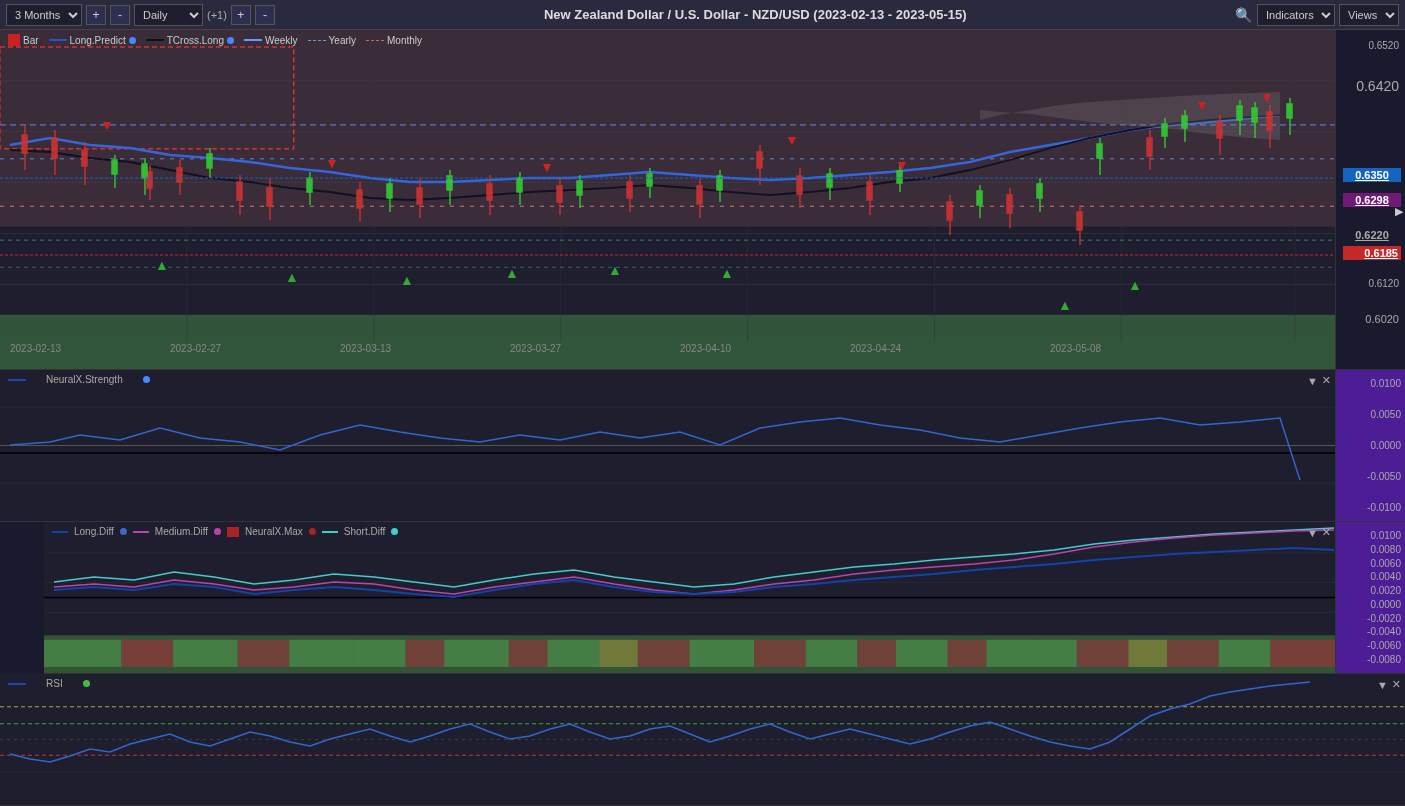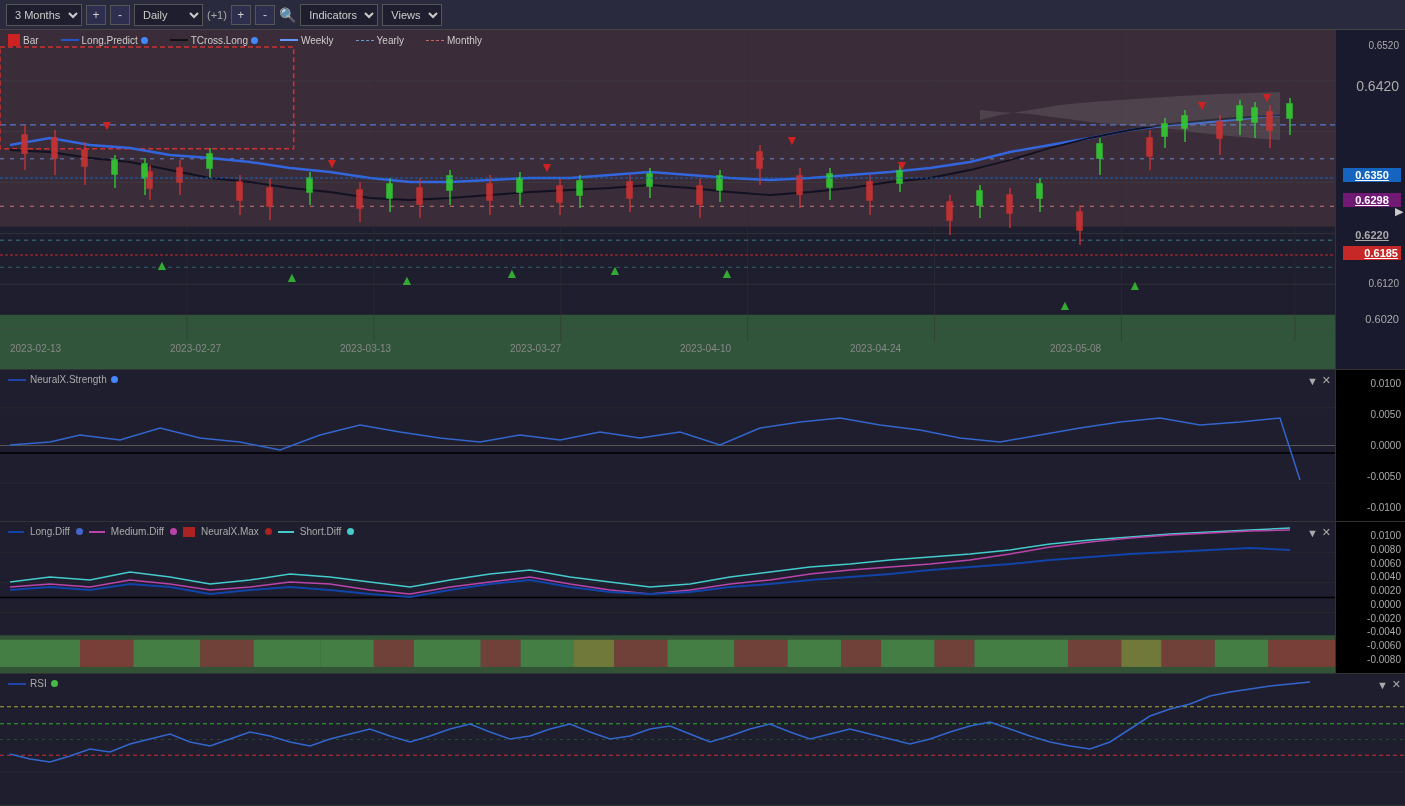--- a/index.html
+++ b/index.html
@@ -51,33 +51,33 @@
       position: relative;
     }
 
     
     .indicator-panel {
       position: relative; display: flex;
       border-bottom: 1px solid #333;
       background: #1e1e2e;
     }
     #neural-panel { height: 152px; }
-    #diff-panel { height: 152px; }
+    #diff-panel { height: 152px; margin-left: 44px; }
     #rsi-panel { height: 132px; }
 
     .indicator-chart-area { flex: 1; position: relative; overflow: hidden; }
     .indicator-y-axis {
-      width: 70px; background: #000000;
+      width: 70px; background: #4c1d95;
       display: flex; flex-direction: column; justify-content: space-between;
       padding: 8px 4px; border-left: 1px solid #333;
       font-size: 10px; color: #aaa;
     }
     .indicator-title {
       position: absolute; top: 4px; left: 8px;
-      font-size: 10px; color: #aaa; display: flex; align-items: center; gap: 4px;
+      font-size: 10px; color: #aaa; display: flex; align-items: center; gap: 20px;
       z-index: 10;
     }
     .indicator-controls {
       position: absolute; top: 4px; right: 4px;
       display: flex; gap: 4px; z-index: 10;
     }
     .ind-ctrl-btn {
       background: none; border: none; color: #aaa; cursor: pointer; font-size: 11px;
     }
     .dot { width: 7px; height: 7px; border-radius: 50%; display: inline-block; }
@@ -86,21 +86,21 @@
     .price-label {
       position: absolute; right: 0;
       font-size: 11px; font-weight: bold;
       padding: 1px 3px; color: white;
       width: 58px; text-align: center; text-decoration: underline;
     }
 
     
     .chart-legend {
       position: absolute; top: 4px; left: 8px;
-      display: flex; align-items: center; gap: 22px;
+      display: flex; align-items: center; gap: 10px;
       font-size: 10px; color: #ccc; z-index: 10;
     }
     .legend-item { display: flex; align-items: center; gap: 3px; }
 
     svg { position: absolute; top: 0; left: 0; width: 100%; height: 100%; }
 
     .y-tick { font-size: 10px; color: #aaa; text-align: right; }
 
     
     #cursor { position: absolute; right: 0; top: 50%; width: 10px; height: 10px; cursor: crosshair; }
@@ -119,20 +119,21 @@
   <button class="toolbar-btn">-</button>
   <select class="toolbar-select">
     <option>Daily</option>
     <option>Weekly</option>
     <option>Monthly</option>
   </select>
   <span style="color:#aaa;">(+1)</span>
   <button class="toolbar-btn">+</button>
   <button class="toolbar-btn">-</button>
 
+  <div id="chart-title">New Zealand Dollar / U.S. Dollar - NZD/USD (2023-02-13 - 2023-05-15)</div>
 
   <button class="search-icon-btn">🔍</button>
 
   <select class="toolbar-select">
     <option>Indicators</option>
   </select>
   <select class="toolbar-select">
     <option>Views</option>
   </select>
 </div>

